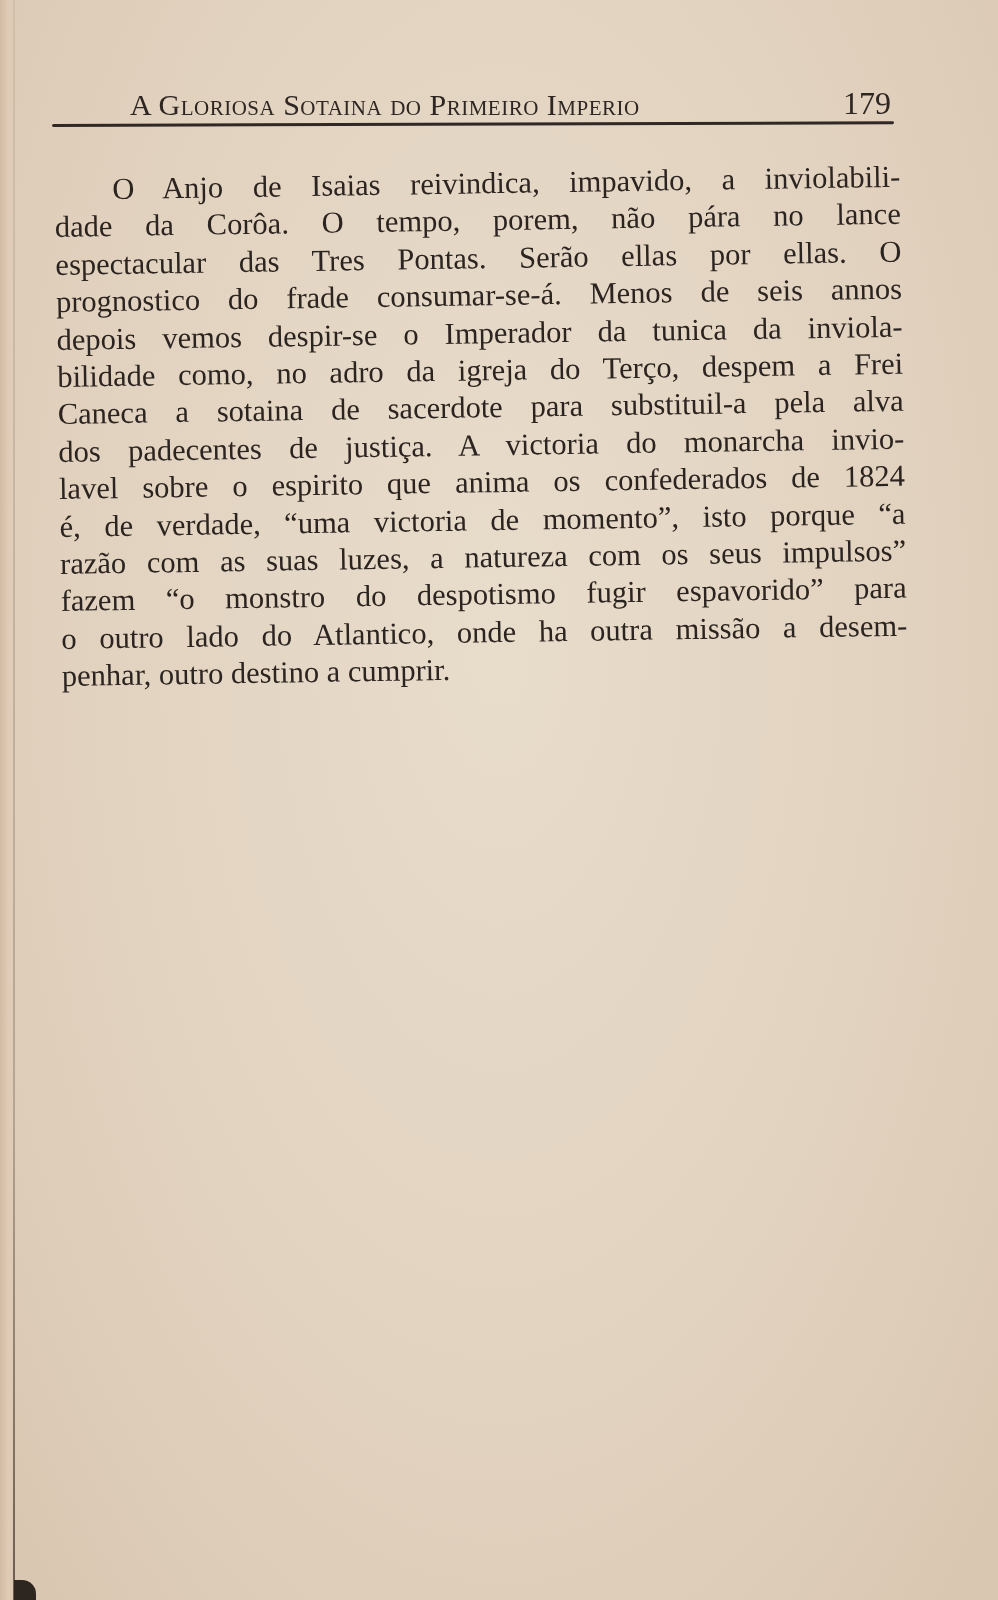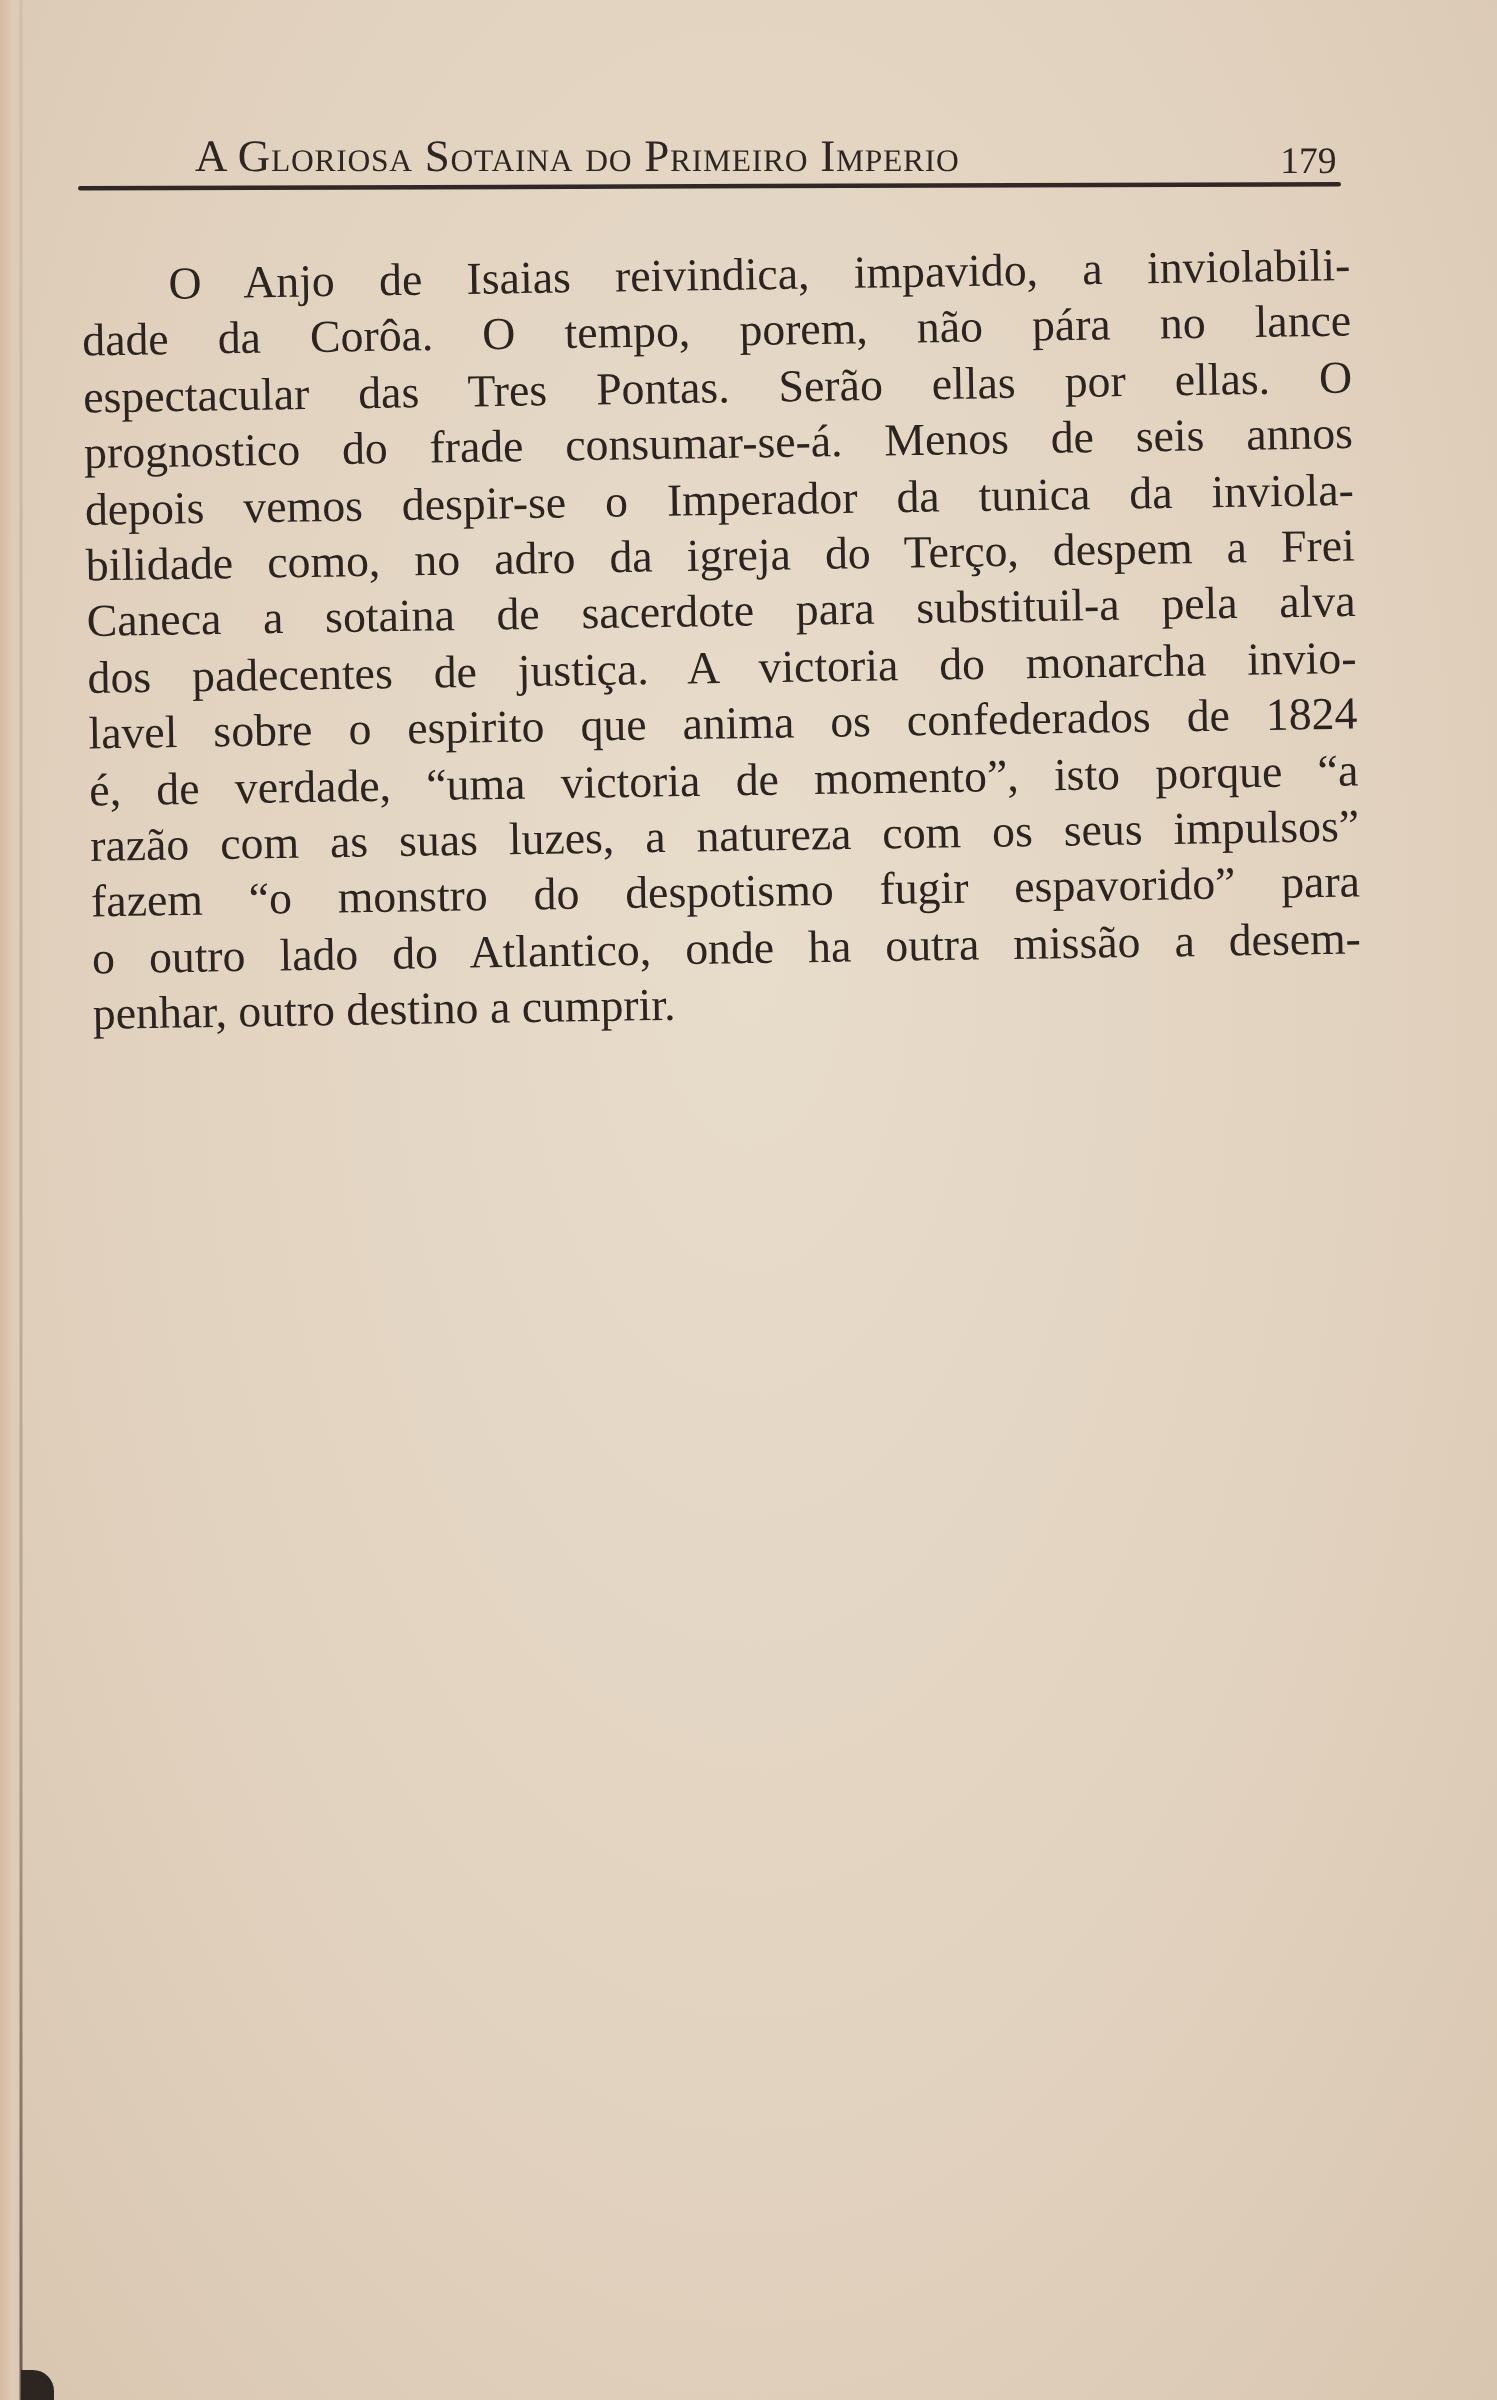--- a/index.html
+++ b/index.html
@@ -28,21 +28,21 @@
     background: #2d2520; border-top-right-radius: 14px;
   }
   .running-head {
     position: absolute; left: 130px; top: 78px; width: 765px; height: 44px;
     display: flex; justify-content: space-between; align-items: flex-end;
   }
   .rh-title {
     font-size: 30px; letter-spacing: 0.5px; font-variant: small-caps;
     color: #2e2622;
   }
-  .rh-page { font-size: 25px; color: #2e2622; margin-right: 4px; }
+  .rh-page { font-size: 32px; color: #2e2622; margin-right: 4px; }
   .head-rule {
     position: absolute; left: 52px; top: 124px; width: 842px; height: 3px;
     background: #2f2824; transform: rotate(-0.18deg); transform-origin: left;
     border-radius: 2px;
   }
   .body-text {
     position: absolute; left: 54px; top: 172px; width: 846px;
     transform: rotate(-0.9deg); transform-origin: left top;
   }
   .line {

